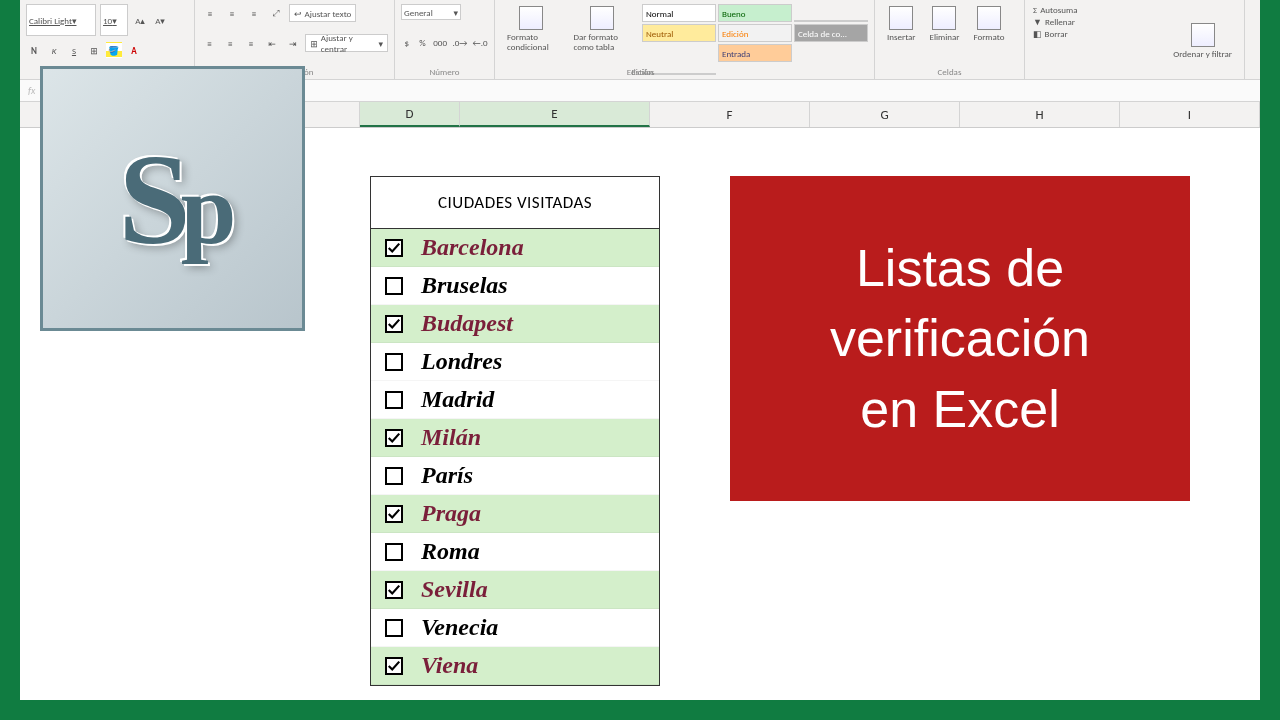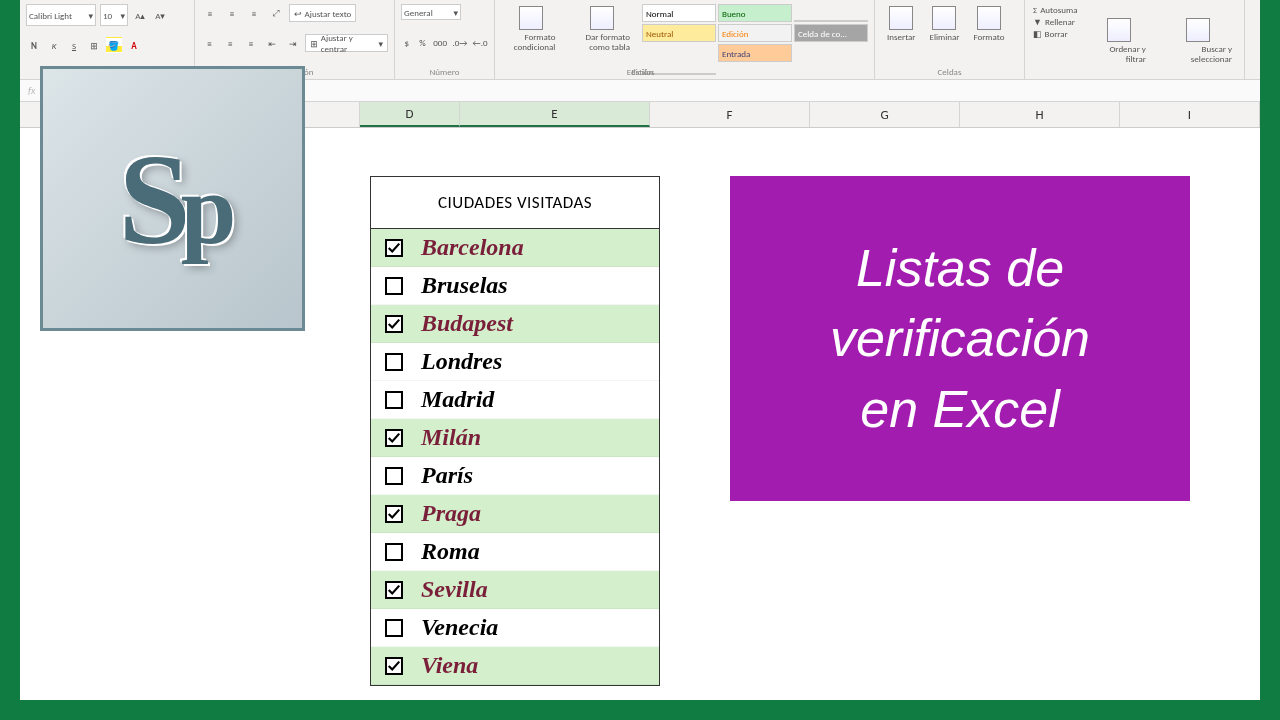--- a/index.html
+++ b/index.html
@@ -4,27 +4,27 @@
 <style>
 * { box-sizing: border-box; margin: 0; padding: 0; }
 body { font-family: "Segoe UI", Calibri, sans-serif; background: #107c41; width: 1280px; height: 720px; overflow: hidden; }
 .frame { position: absolute; left: 20px; top: 0; right: 20px; bottom: 20px; background: #fff; }
 
 
 .ribbon { height: 80px; background: #f3f2f1; border-bottom: 1px solid #d4d4d4; display: flex; font-size: 9px; color: #555; position: relative; }
 .rgroup { border-right: 1px solid #d4d4d4; padding: 4px 6px 2px; display: flex; flex-direction: column; justify-content: space-between; }
 .rgroup-label { text-align: center; font-size: 9px; color: #888; padding-top: 2px; }
 .rrow { display: flex; align-items: center; gap: 4px; }
-.font-select { width: 70px; height: 22px; border: 1px solid #ccc; background: #fff; font-size: 9px; padding: 0 2px; display: flex; align-items: center; justify-content: space-between; }
+.font-select { width: 70px; height: 32px; border: 1px solid #ccc; background: #fff; font-size: 9px; padding: 0 2px; display: flex; align-items: center; justify-content: flex-start; text-decoration: underline; }
 .size-select { width: 28px; }
 .tiny-btn { width: 16px; height: 16px; display: flex; align-items: center; justify-content: center; border: 1px solid transparent; cursor: pointer; }
 .align-group .tiny-btn { width: 18px; }
 .merge-btn { height: 18px; border: 1px solid #ccc; padding: 0 4px; font-size: 9px; display: flex; align-items: center; gap: 3px; background: #fff; }
 .num-select { width: 60px; height: 16px; border: 1px solid #ccc; background: #fff; font-size: 9px; padding: 0 2px; display: flex; align-items: center; justify-content: space-between; }
-.big-btn { display: flex; flex-direction: column; align-items: center; justify-content: center; gap: 2px; padding: 2px 6px; cursor: pointer; text-align: right; line-height: 1.1; }
+.big-btn { display: flex; flex-direction: column; align-items: center; justify-content: center; gap: 2px; padding: 2px 6px; cursor: pointer; text-align: left; line-height: 1.1; }
 .big-btn .bicon { width: 24px; height: 24px; border: 1px solid #888; background: linear-gradient(#fff,#eef); }
 .styles-grid { display: grid; grid-template-columns: repeat(3, 74px); grid-auto-rows: 18px; gap: 2px; }
 .style-cell { border: 1px solid #ccc; font-size: 9px; padding: 0 3px; display: flex; align-items: center; overflow: hidden; white-space: nowrap; }
 .cells-btns { display: flex; gap: 2px; }
 .edit-col { display: flex; flex-direction: column; gap: 1px; font-size: 9px; }
 .edit-item { display: flex; align-items: center; gap: 3px; padding: 0 2px; }
 
 
 .formula-bar { height: 22px; border-bottom: 1px solid #d4d4d4; display: flex; align-items: center; padding: 0 8px; gap: 8px; background: #fafafa; font-size: 10px; color: #bbb; }
 .fx { font-style: italic; }
@@ -48,21 +48,21 @@
 .ct-row { height: 38px; display: flex; align-items: center; padding: 0 10px 0 14px; gap: 18px; border-bottom: 1px solid rgba(0,0,0,0.04); }
 .ct-row.checked { background: #d4efcb; }
 .ct-row:not(.checked) { background: #fff; }
 .ct-check { width: 18px; height: 18px; border: 2px solid #000; background: #fff; display: flex; align-items: center; justify-content: center; cursor: pointer; }
 .ct-check svg { width: 14px; height: 14px; }
 .ct-city { font-family: "Brush Script MT", "Segoe Script", cursive; font-size: 24px; font-weight: 700; }
 .ct-row.checked .ct-city { color: #7a1f3a; font-style: italic; }
 .ct-row:not(.checked) .ct-city { color: #000; font-style: italic; }
 
 
-.title-card { position: absolute; left: 710px; top: 48px; width: 460px; height: 325px; background: #a21caf; display: flex; flex-direction: column; align-items: center; justify-content: center; color: #fff; font-size: 52px; font-weight: 300; line-height: 1.35; font-family: "Segoe UI Light","Segoe UI",sans-serif; text-align: center; font-style: italic; }
+.title-card { position: absolute; left: 710px; top: 48px; width: 460px; height: 325px; background: #b91c1c; display: flex; flex-direction: column; align-items: center; justify-content: center; color: #fff; font-size: 52px; font-weight: 300; line-height: 1.35; font-family: "Segoe UI Light","Segoe UI",sans-serif; text-align: center; }
 
 </style>
 </head>
 <body>
 
 <div class="frame">
 
   <div class="ribbon">
 
     <div class="rgroup" style="width:175px">
@@ -194,24 +194,20 @@
           </div>
         <div class="edit-item">
             <span>◧</span>
             <span>Borrar</span>
           </div>
       </div>
       <div class="big-btn">
           <div class="bicon"></div>
           <span>Ordenar y filtrar</span>
         </div>
-      <div class="big-btn">
-          <div class="bicon"></div>
-          <span>Buscar y seleccionar</span>
-        </div>
       <div class="rgroup-label" style="position:absolute;bottom:2px;left:0;right:0">Edición</div>
     </div>
   </div>
 
   <div class="formula-bar">
     <span class="fx">fx</span>
     <span>CIUDADES VISITADAS</span>
   </div>
 
   <div class="col-headers" id="col-headers">

